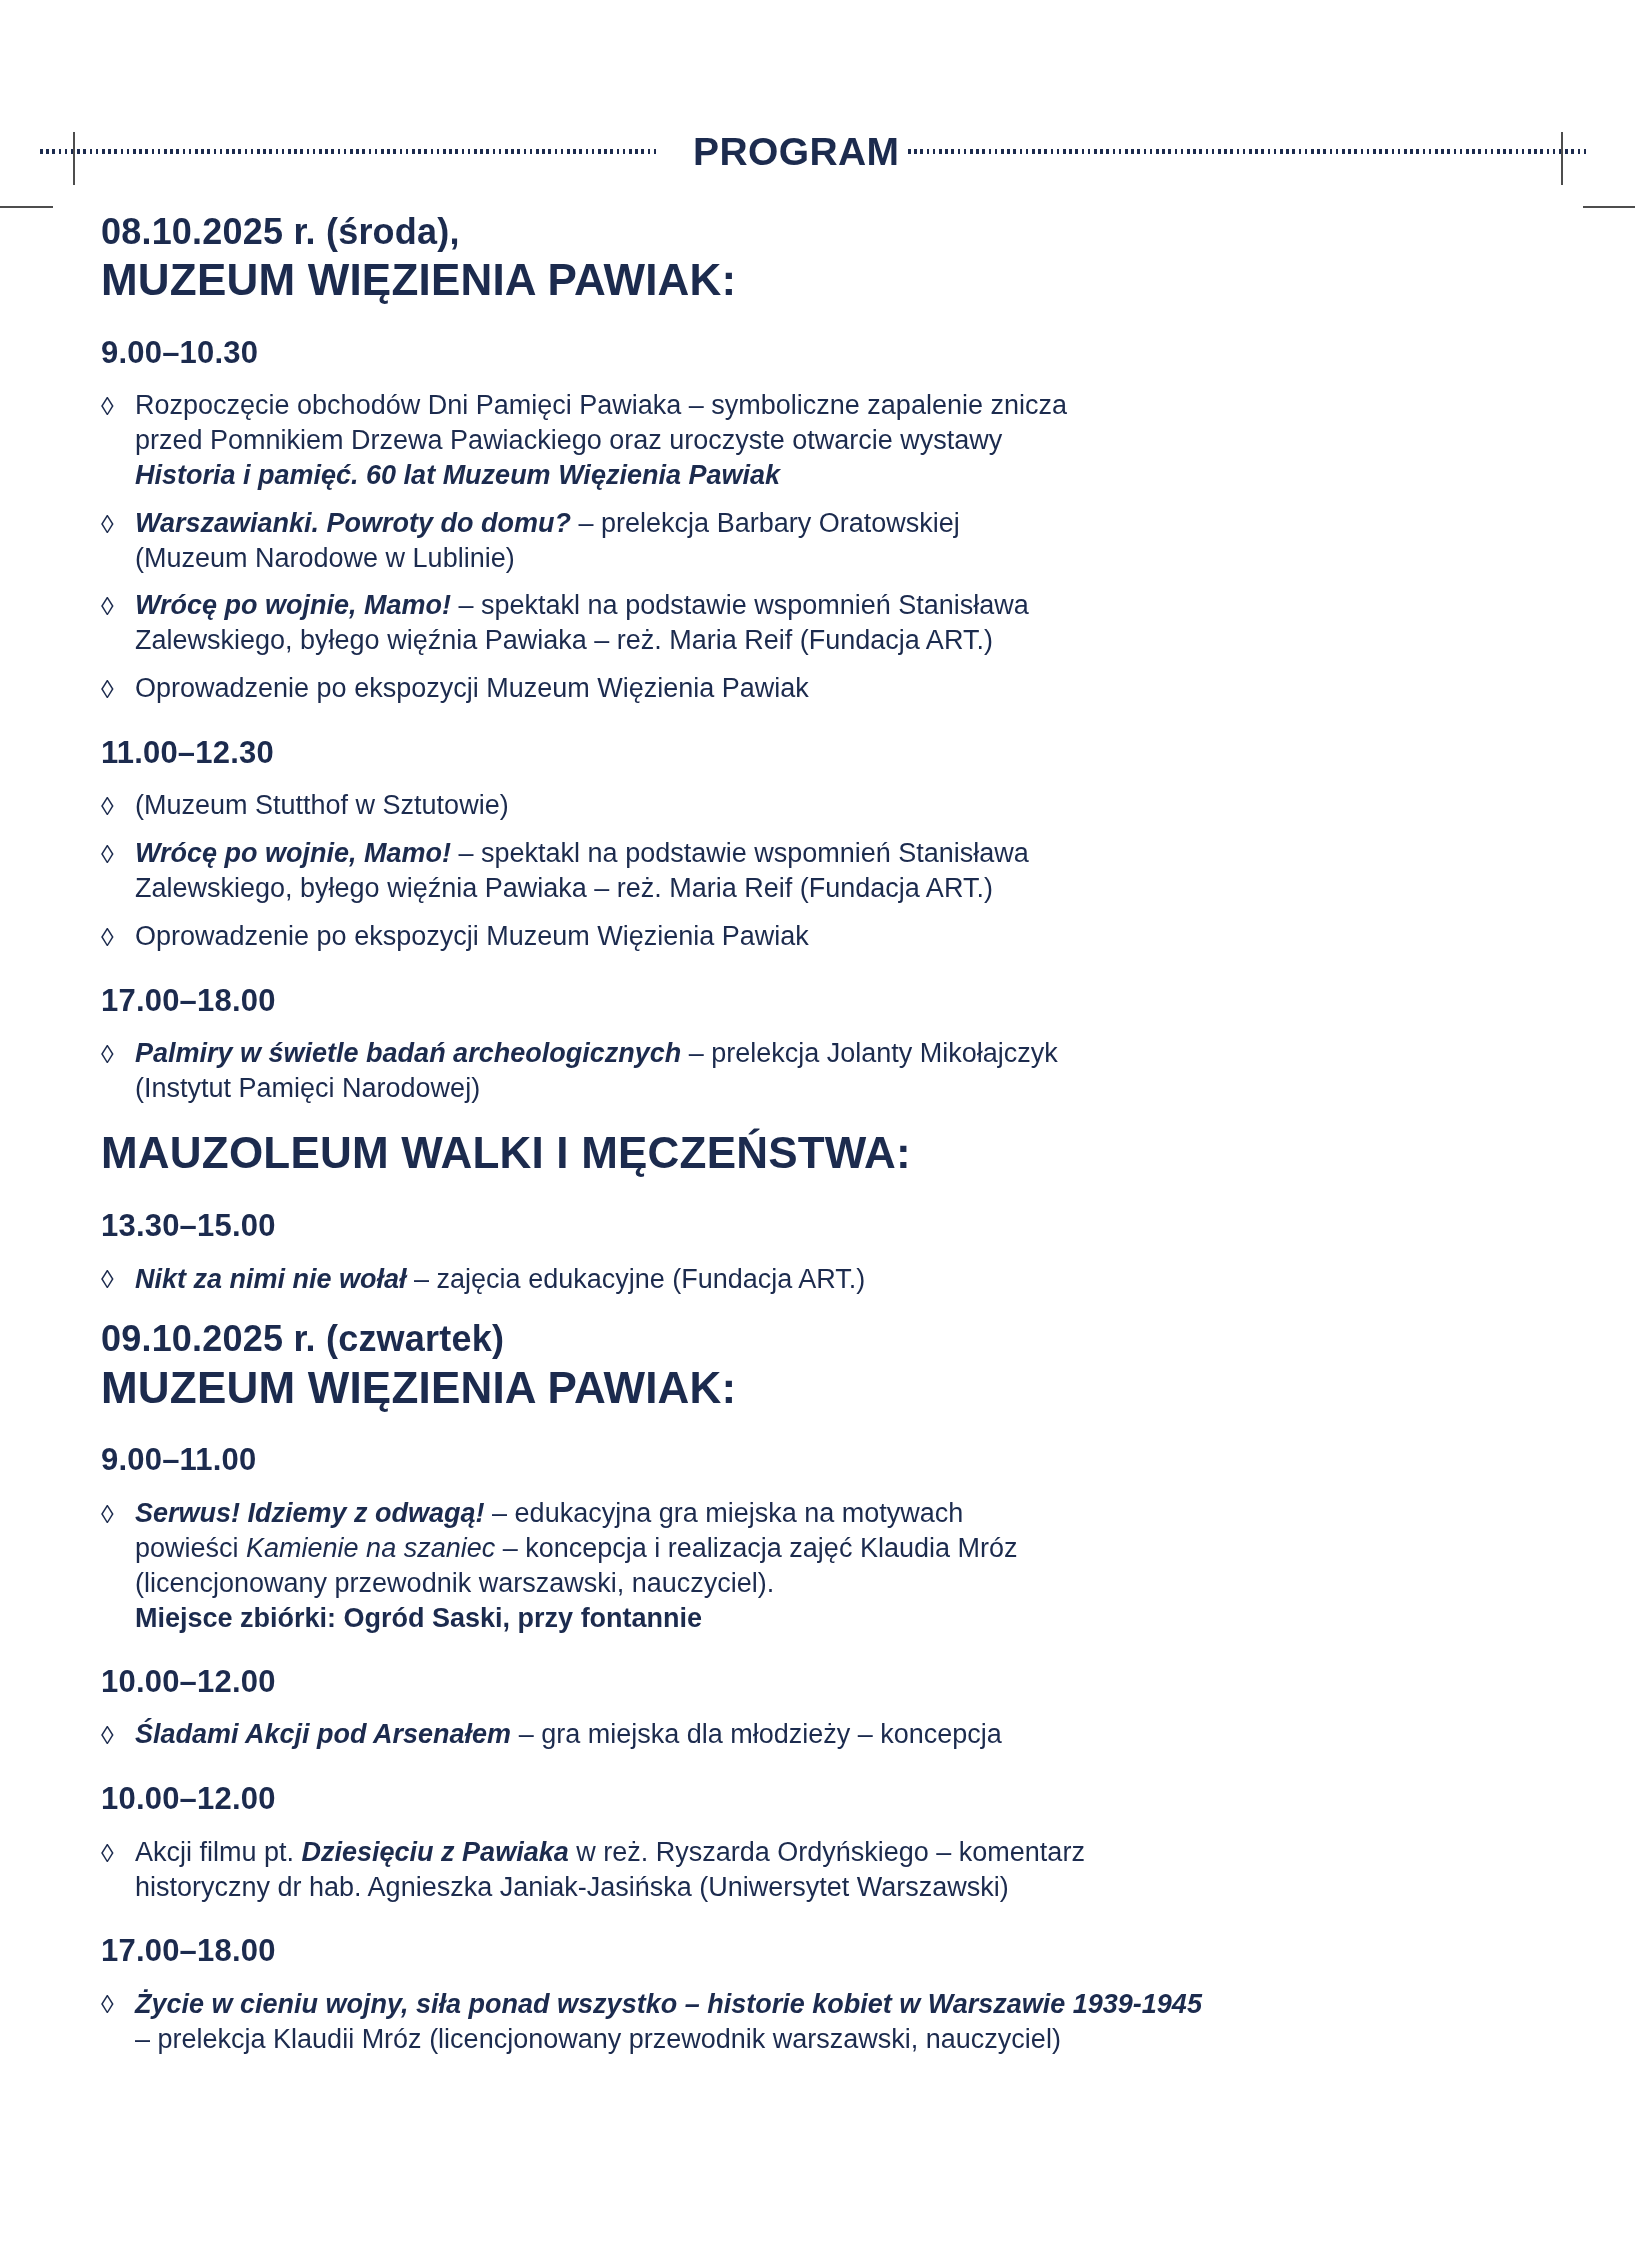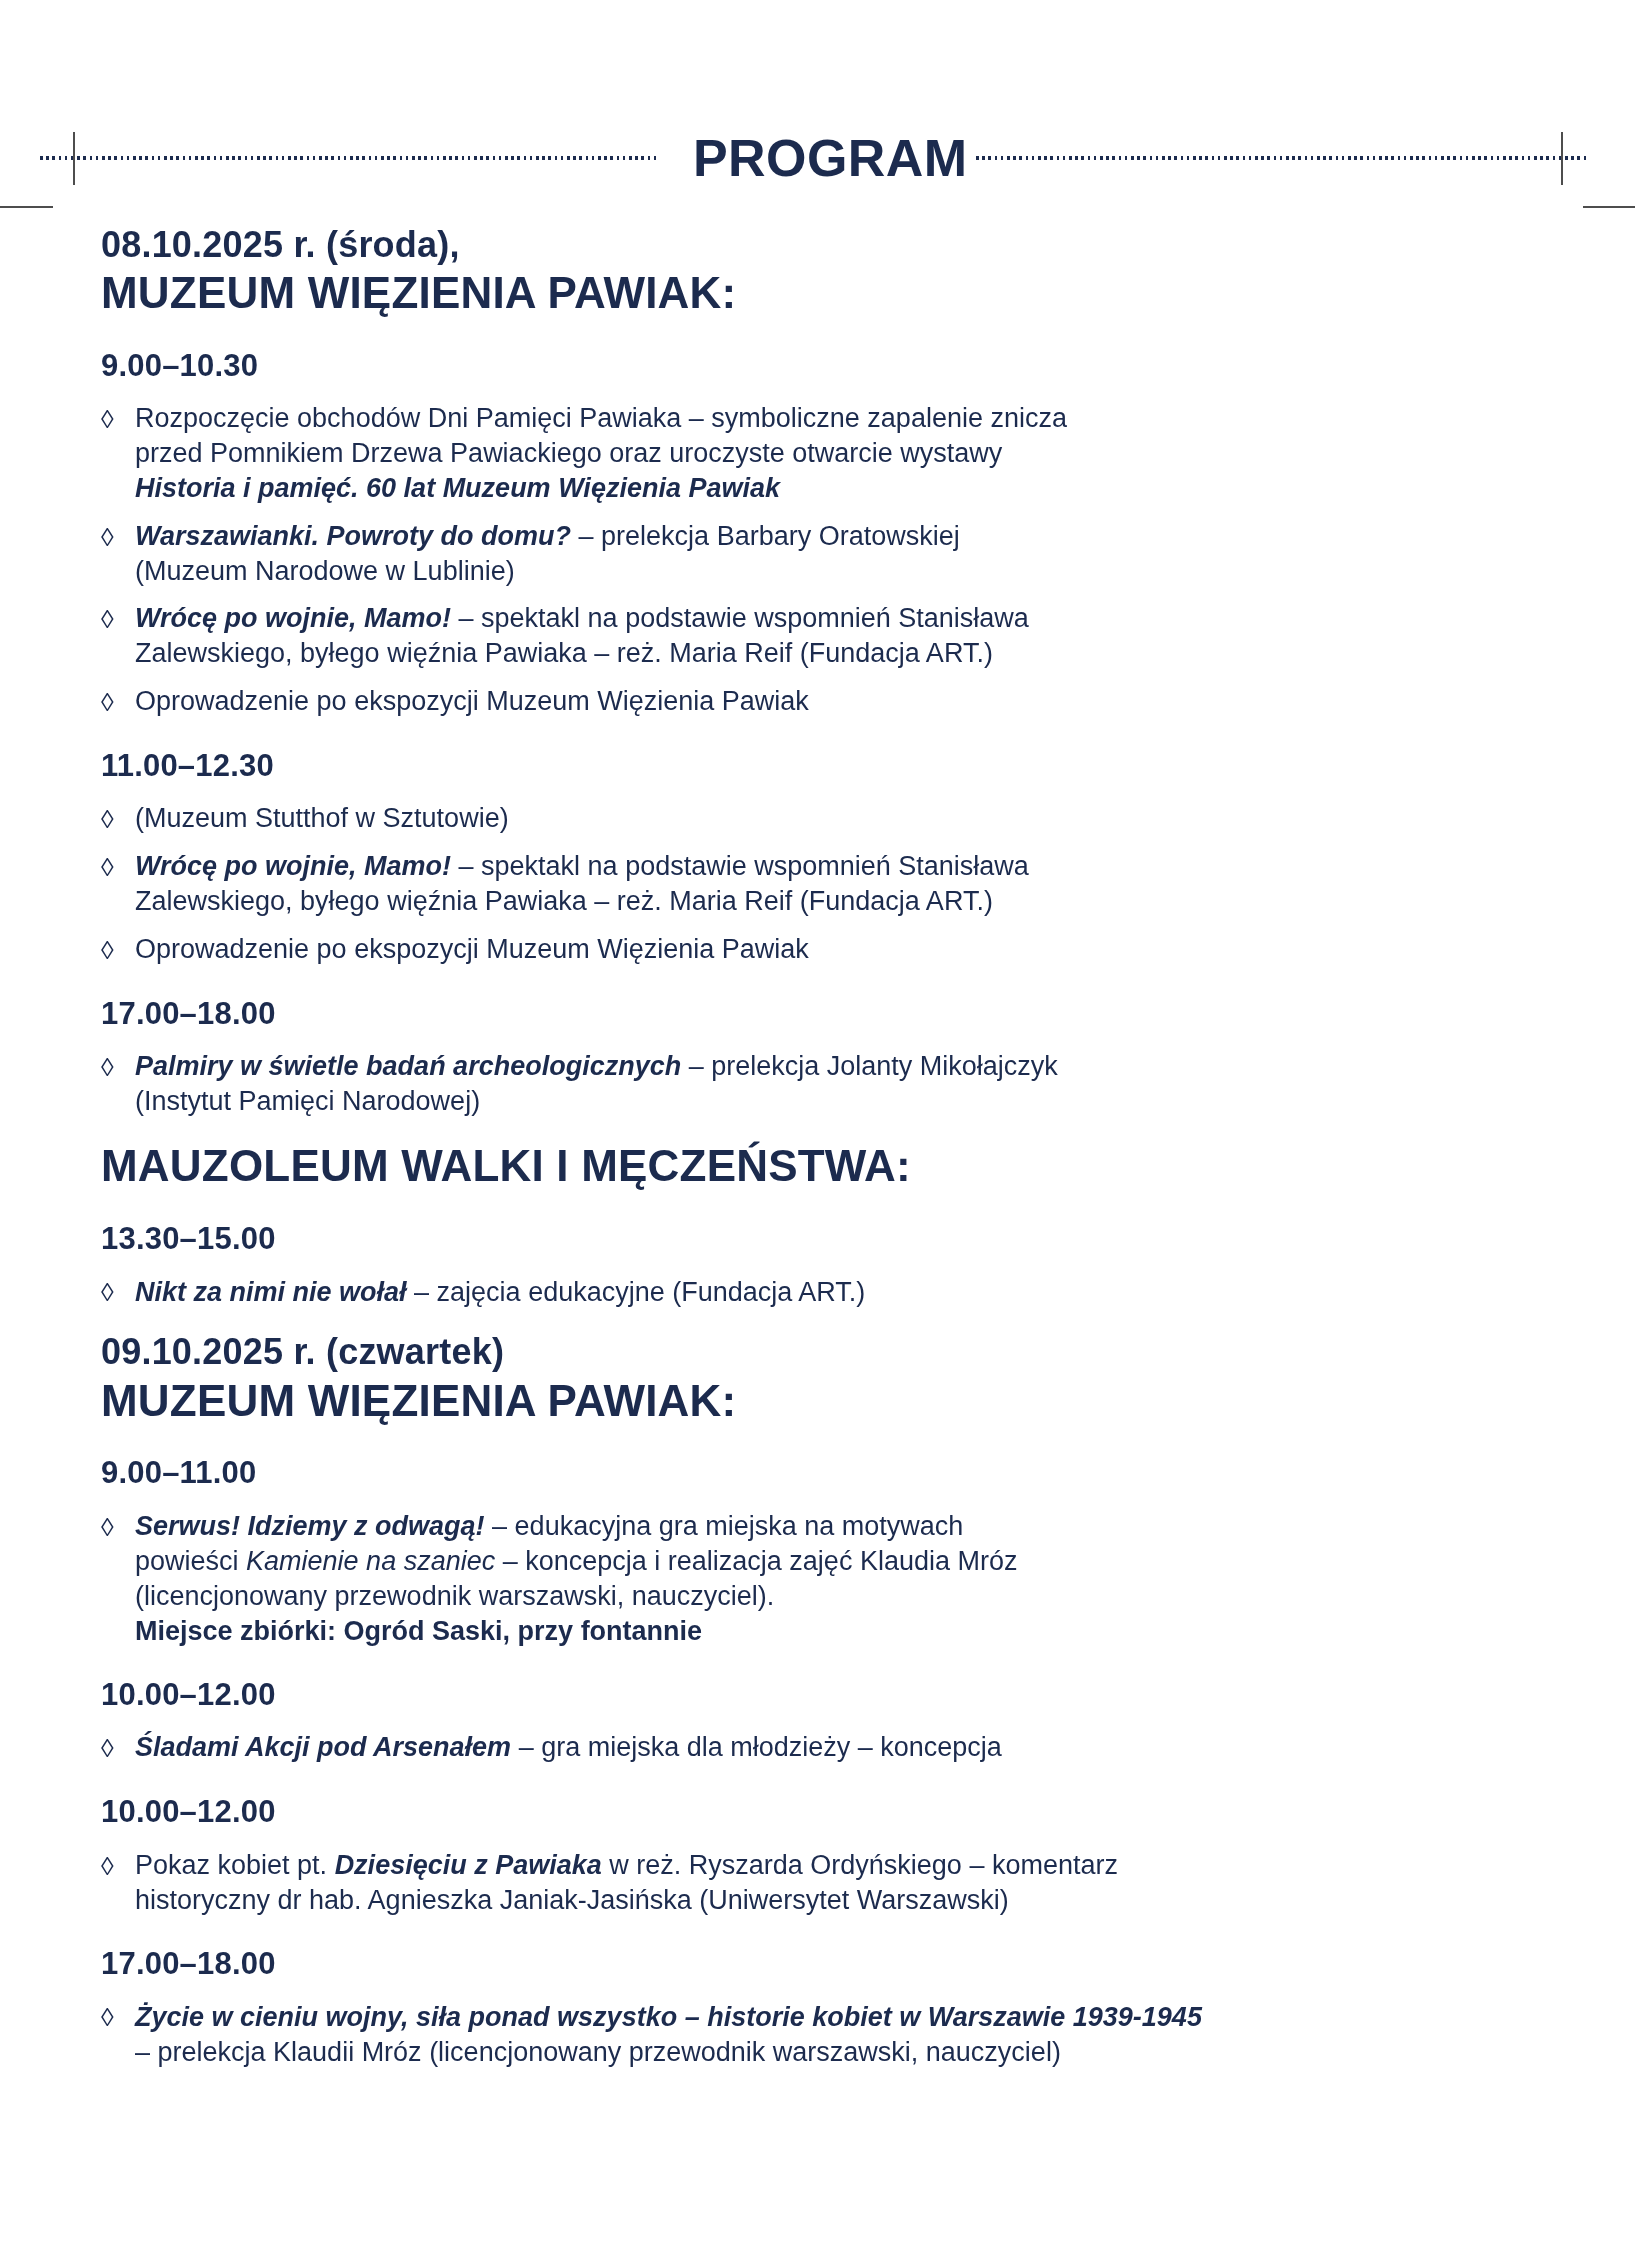--- a/index.html
+++ b/index.html
@@ -33,21 +33,21 @@
     align-items: center;
     margin: 132px 48px 0 40px;
   }
   .dots {
     height: 4.4px;
     background: repeating-linear-gradient(90deg, #1c2b4e 0 2.6px, transparent 2.6px 6.2px);
   }
   .dots-left { width: 616px; margin-right: 37px; flex: 0 0 auto; }
   .dots-right { flex: 1 1 auto; margin-left: 8.8px; }
   .page-title {
-    font-size: 52px;
+    font-size: 39px;
     font-weight: 800;
     letter-spacing: 0.4px;
     line-height: 1;
     white-space: nowrap;
     text-align: center;
   }
 
   .content {
     margin: 39px 35px 0 101px;
   }
@@ -198,21 +198,21 @@
         <div class="item">
           <span class="bullet">◊</span>
           <div class="lines">
             <div class="line"><span class="seg-bi">Śladami Akcji pod Arsenałem</span><span class="seg-r"> – gra miejska dla młodzieży – koncepcja</span></div>
           </div>
         </div>
         <div class="time-heading">10.00–12.00</div>
         <div class="item">
           <span class="bullet">◊</span>
           <div class="lines">
-            <div class="line"><span class="seg-r">Pokaz kobiet pt. </span><span class="seg-bi">Dziesięciu z Pawiaka</span><span class="seg-r"> w reż. Ryszarda Ordyńskiego – komentarz</span></div>
+            <div class="line"><span class="seg-r">Akcji filmu pt. </span><span class="seg-bi">Dziesięciu z Pawiaka</span><span class="seg-r"> w reż. Ryszarda Ordyńskiego – komentarz</span></div>
             <div class="line"><span class="seg-r">historyczny dr hab. Agnieszka Janiak-Jasińska (Uniwersytet Warszawski)</span></div>
           </div>
         </div>
         <div class="time-heading">17.00–18.00</div>
         <div class="item">
           <span class="bullet">◊</span>
           <div class="lines">
             <div class="line"><span class="seg-bi">Życie w cieniu wojny, siła ponad wszystko – historie kobiet w Warszawie 1939-1945</span></div>
             <div class="line"><span class="seg-r">– prelekcja Klaudii Mróz (licencjonowany przewodnik warszawski, nauczyciel)</span></div>
           </div>

